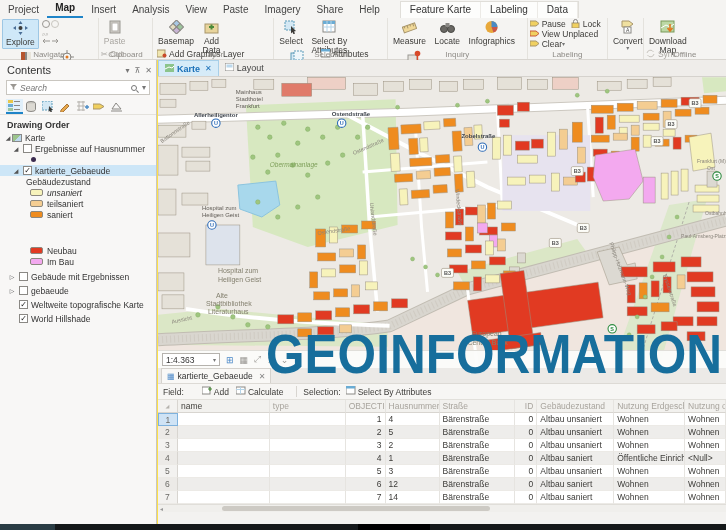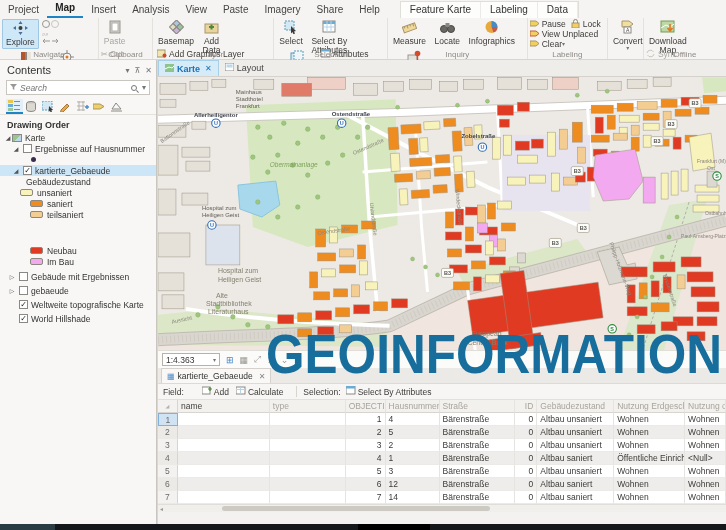--- a/index.html
+++ b/index.html
@@ -472,31 +472,31 @@
     </div>
     <div class="trow sel" style="padding-left:12px">
       <span class="exp">◢</span>
       <span class="cb">✓</span>
       <span>kartierte_Gebaeude</span>
     </div>
     <div class="trow" style="padding-left:26px">
       <span>Gebäudezustand</span>
     </div>
     <div>
-        <div class="trow" style="padding-left: 20px;">
+        <div class="trow" style="padding-left: 30px; font-style: italic;">
           <span class="sw" style="background: rgb(247, 243, 187);"></span>
           <span>unsaniert</span>
+        </div>
+        <div class="trow" style="padding-left: 30px;">
+          <span class="sw" style="background: rgb(244, 205, 146);"></span>
+          <span>teilsaniert</span>
         </div>
         <div class="trow" style="padding-left: 30px;">
           <span class="sw" style="background: rgb(239, 140, 31);"></span>
           <span>saniert</span>
-        </div>
-        <div class="trow" style="padding-left: 30px;">
-          <span class="sw" style="background: rgb(244, 205, 146);"></span>
-          <span>teilsaniert</span>
         </div>
         <div class="trow" style="padding-left: 30px; margin-top: 25px;">
           <span class="sw" style="background: rgb(225, 58, 34);"></span>
           <span>Neubau</span>
         </div>
         <div class="trow" style="padding-left: 30px;">
           <span class="sw" style="background: rgb(243, 169, 239);"></span>
           <span>Im Bau</span>
         </div>
       </div>

